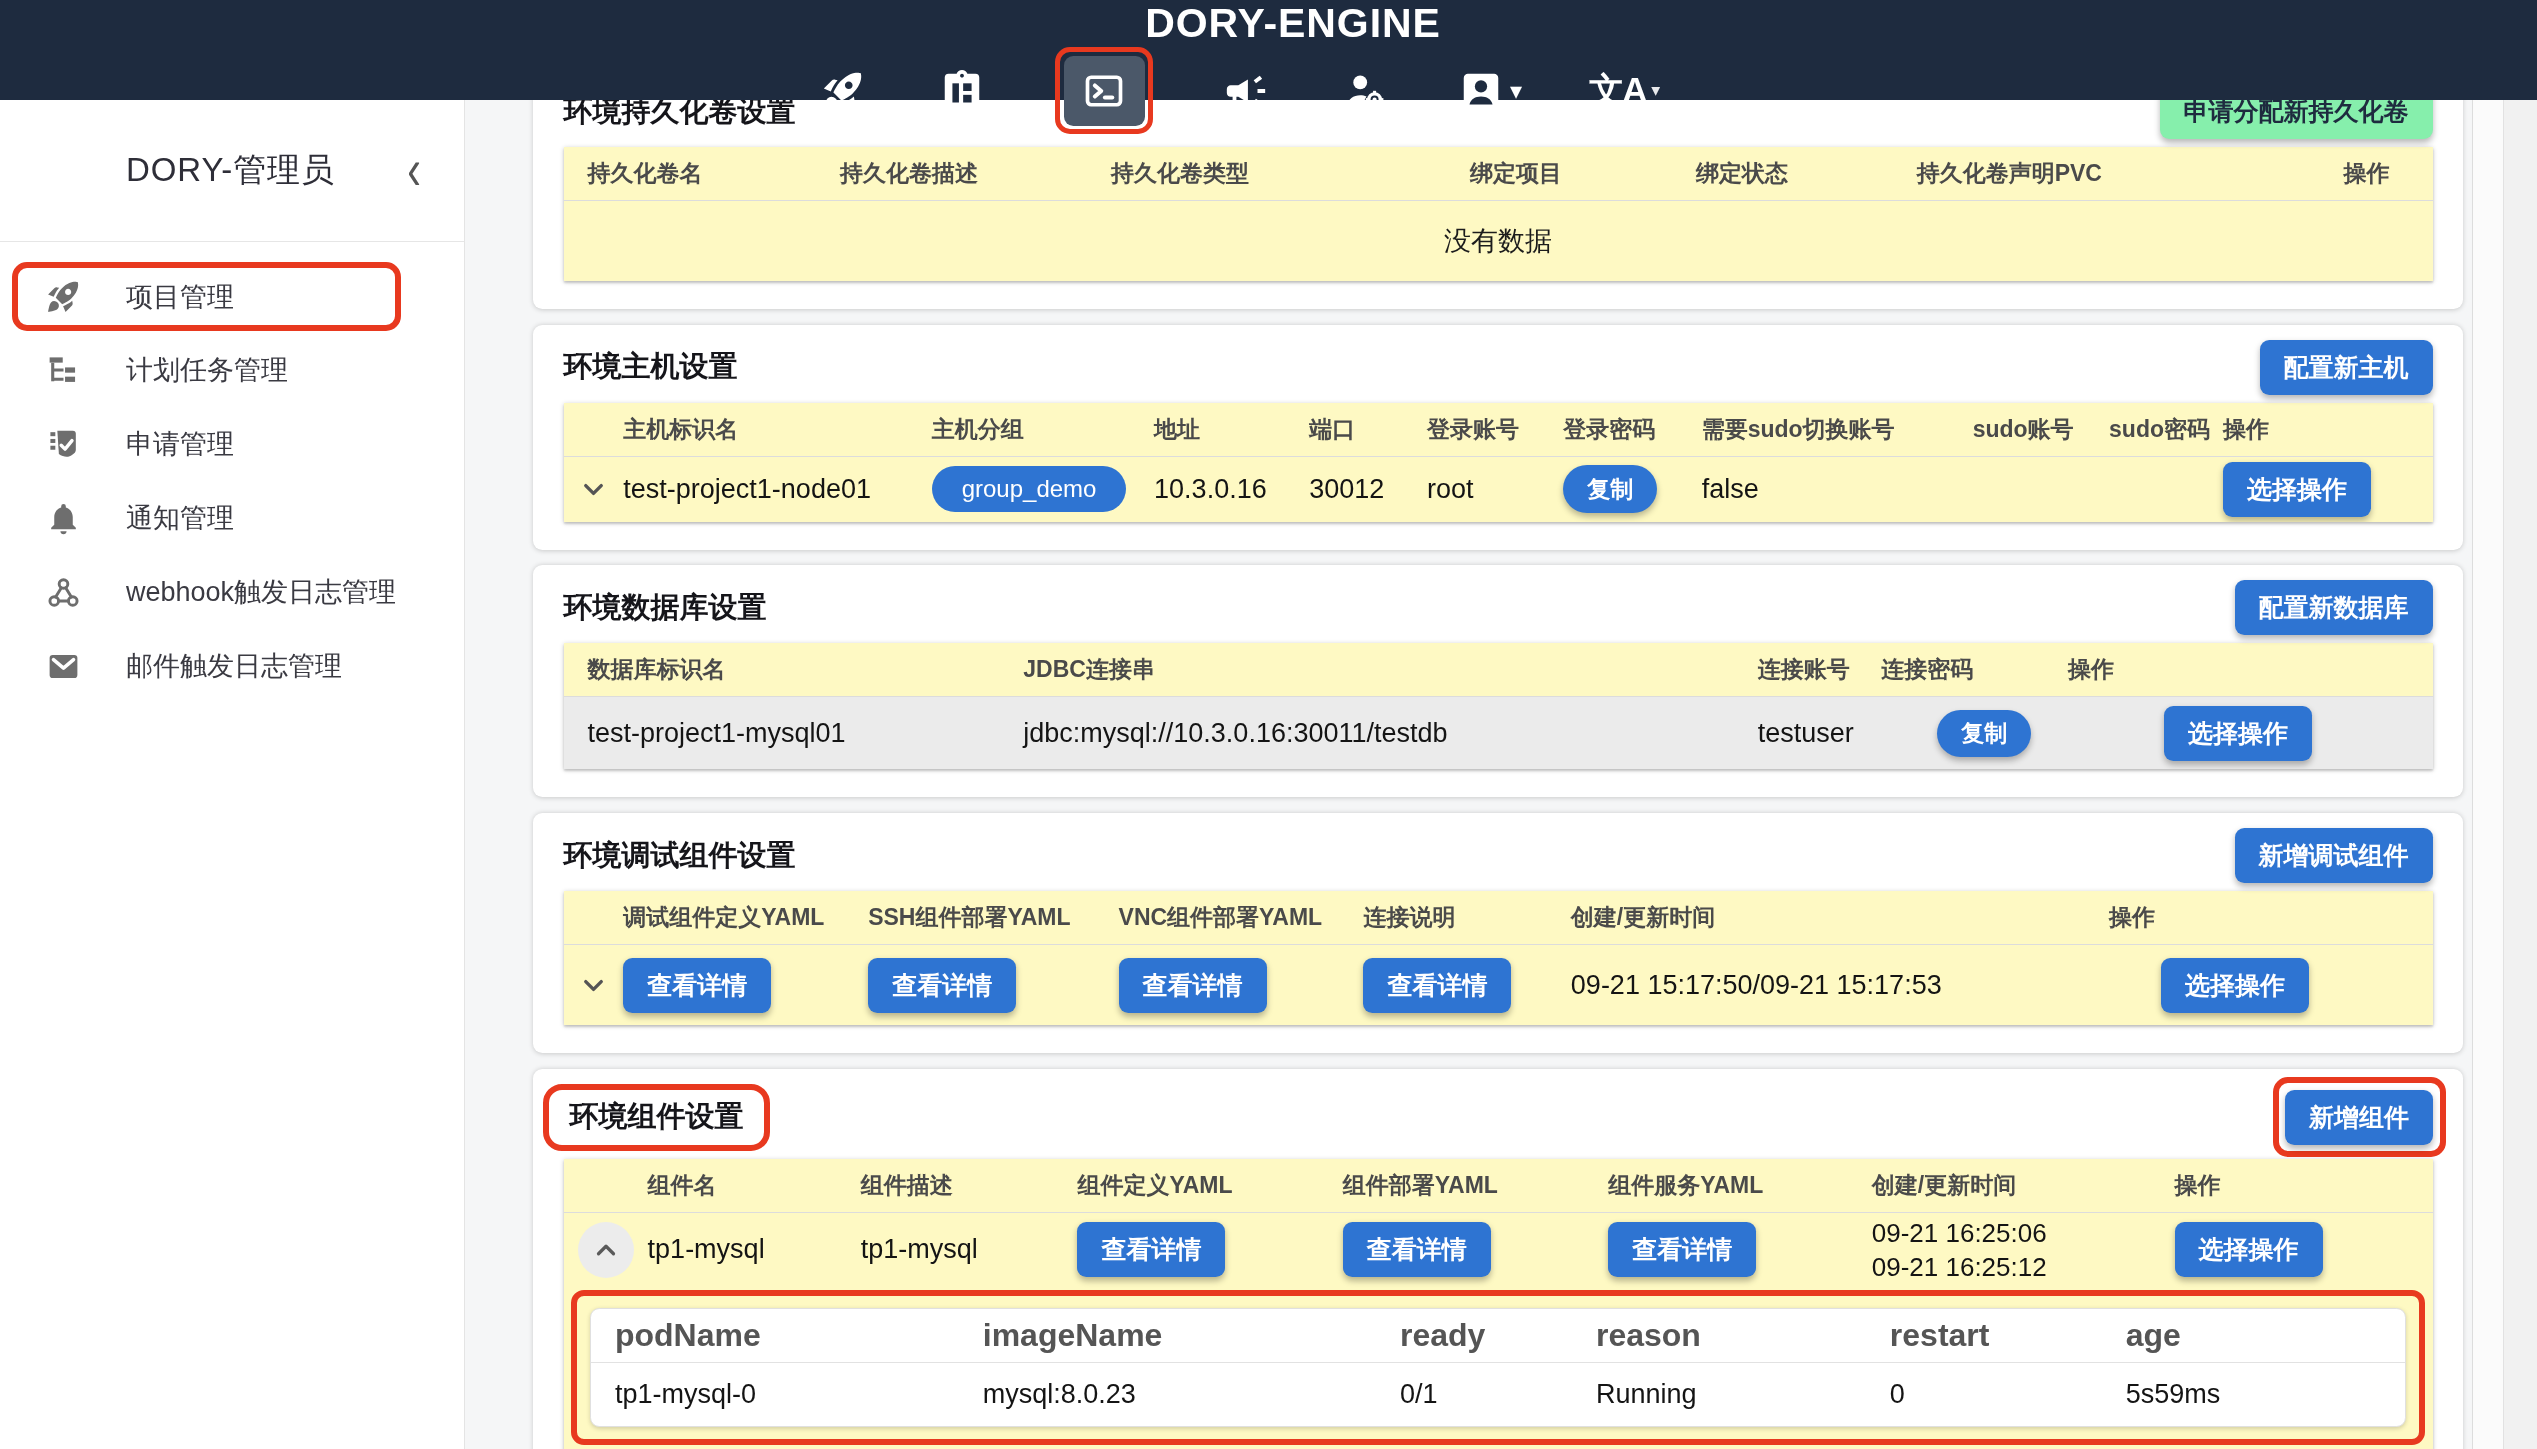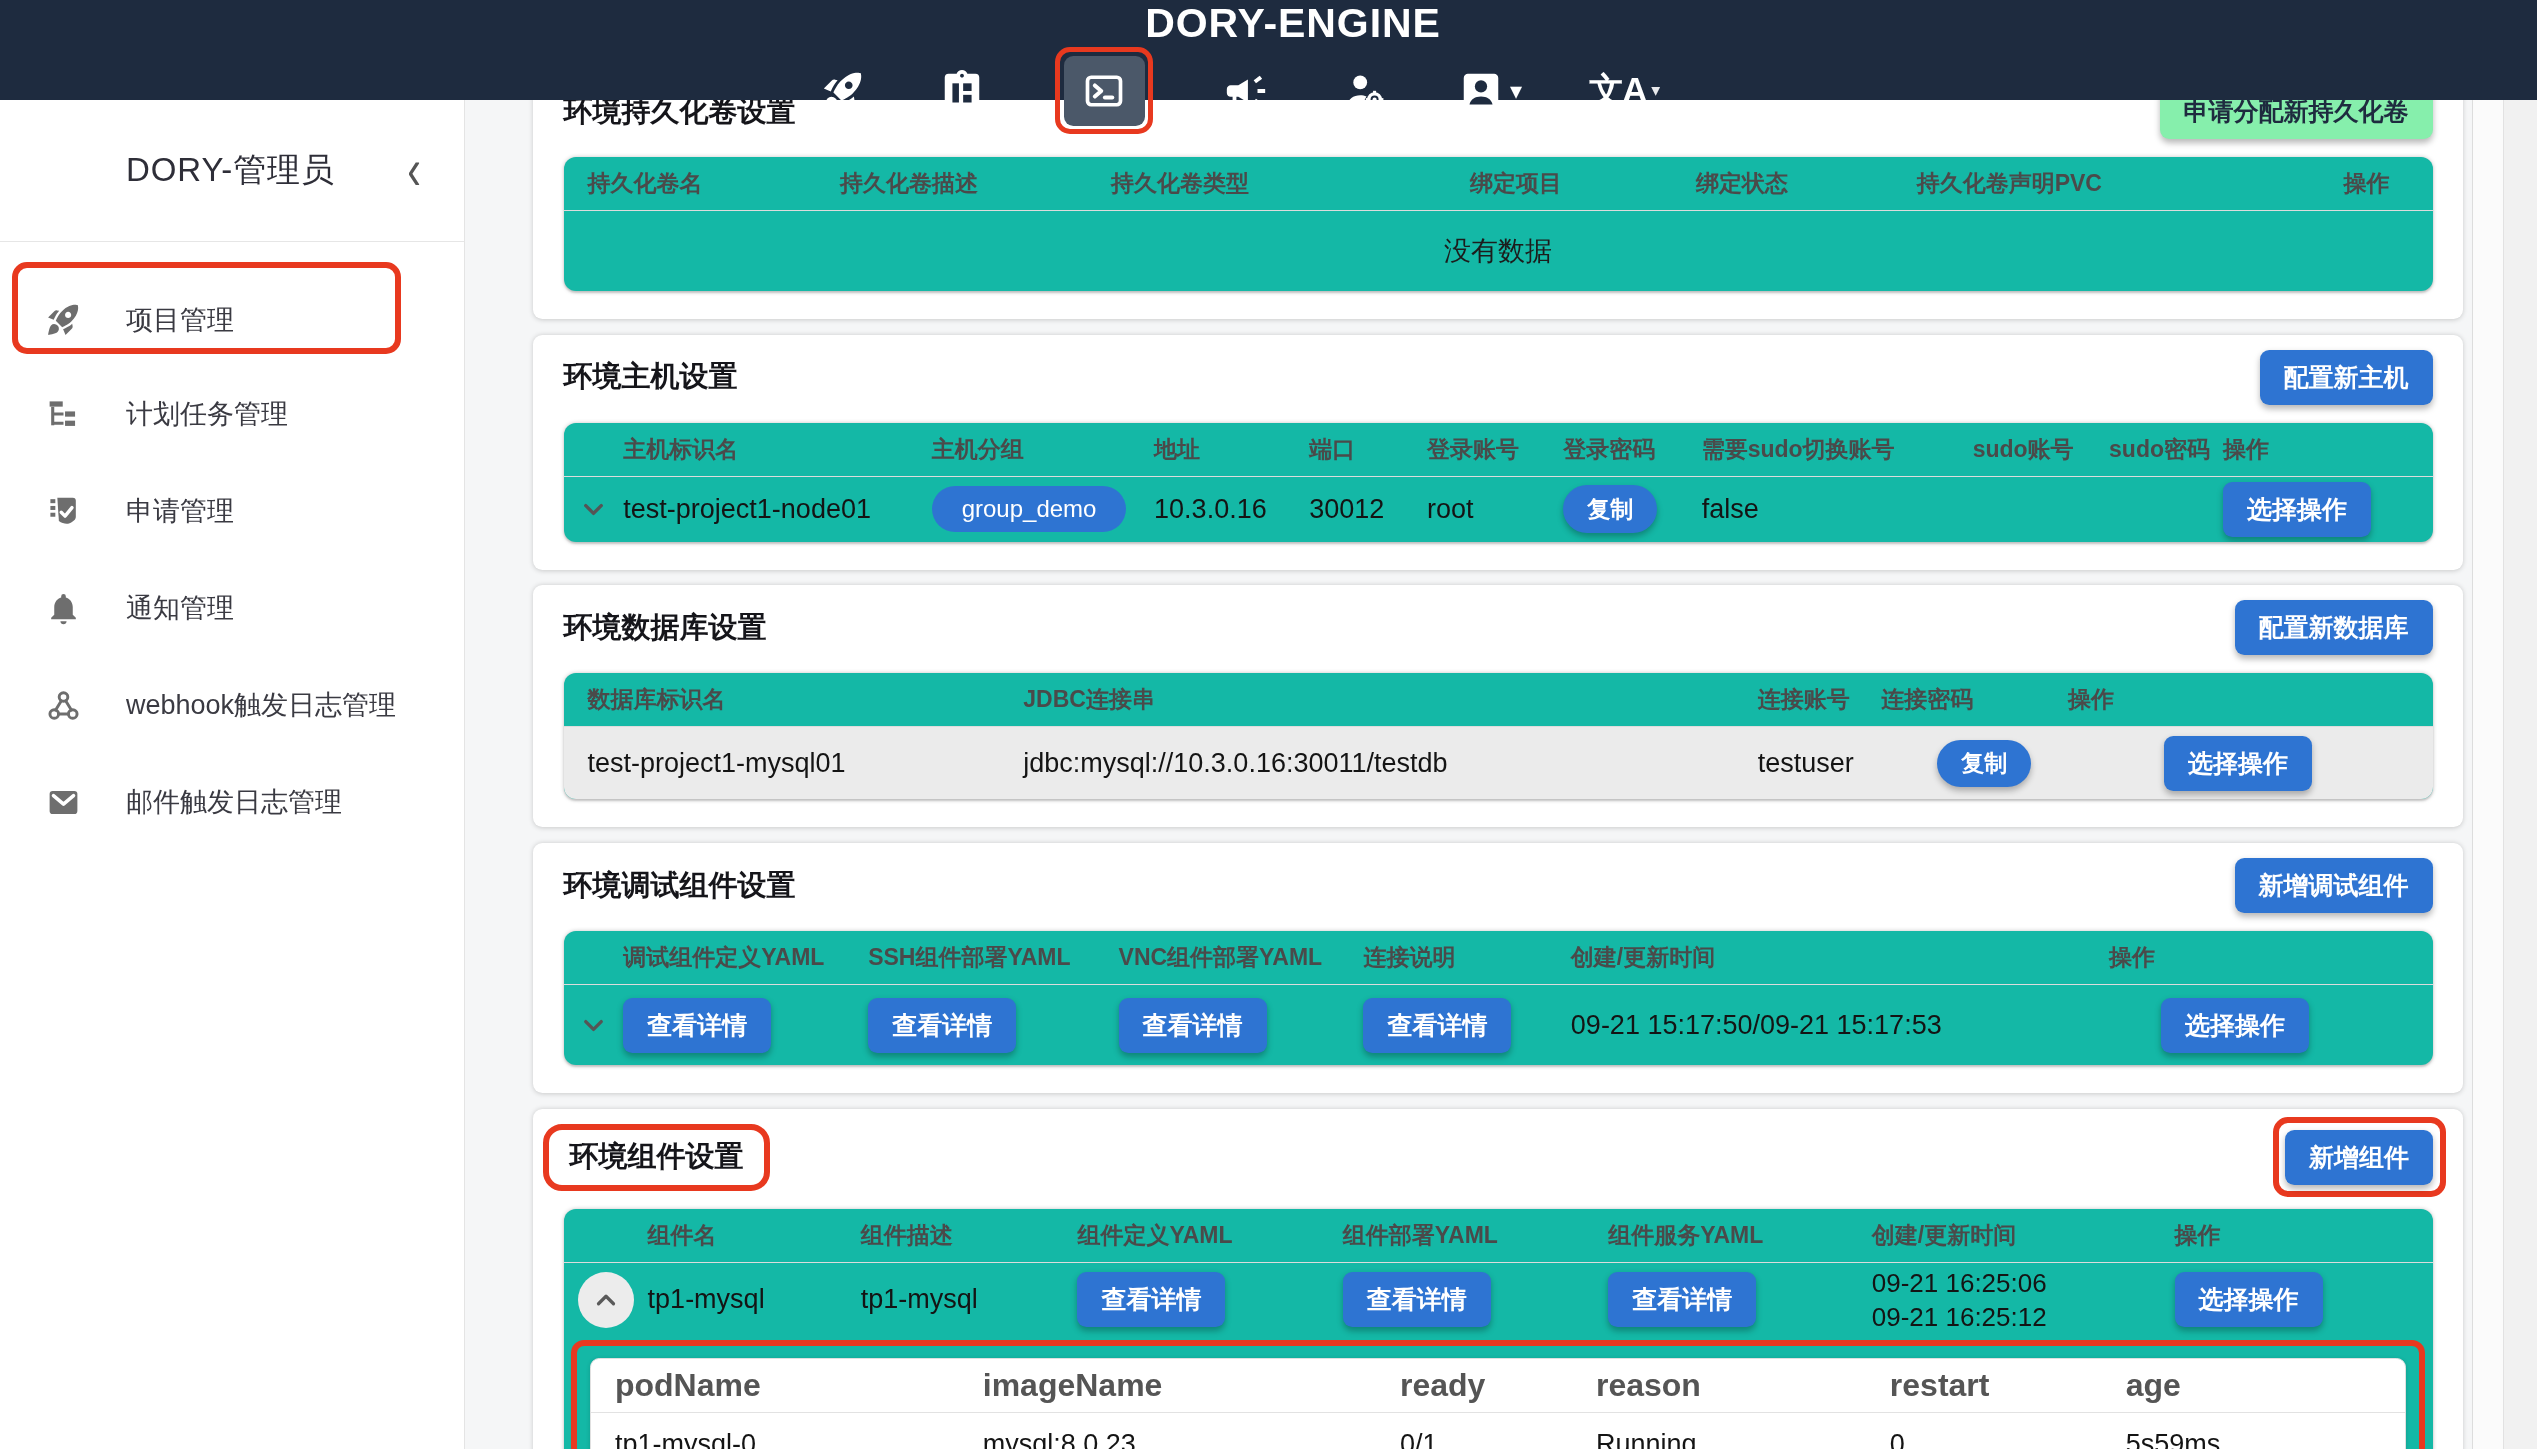--- a/index.html
+++ b/index.html
@@ -28,21 +28,21 @@
 
   
   .sidebar { position:fixed; top:100px; left:0; bottom:0; width:465px; background:#fff;
     border-right:0.9px solid #e4e4e4; z-index:20; }
   .sidebar-head { height:141px; display:flex; align-items:center; }
   .sidebar-title { font-size:33px; color:#2e2e38; margin-left:126px; letter-spacing:0.9px; }
   .collapse-btn { margin-left:auto; margin-right:43px; font-size:41px; color:#555;
     cursor:pointer; font-weight:400; transform:scaleY(1.4); }
   .side-divider { border:none; border-top:0.9px solid #e6e6e6; }
   .menu { padding-top:18.5px; }
-  .menu-item { height:74px; display:flex; align-items:center; padding-left:43px; cursor:pointer;margin-top:23px; }
+  .menu-item { height:74px; display:flex; align-items:center; padding-left:43px; cursor:pointer; }
   .menu-item .mi-icon { width:41px; height:41px; color:#6e6e6e; flex:0 0 41px;
     display:flex; align-items:center; justify-content:center; }
   .menu-item .mi-icon svg { width:37px; height:37px; }
   .menu-item .mi-label { margin-left:42px; font-size:27px; color:#3a3a42; font-weight:500; }
   .ring-item { border:6.5px solid #e8391f; border-radius:15px; margin:1.9px 63px 1.9px 12px; }
   .ring-item .menu-item { height:57px; padding-left:25px; }
 
   
   .content { position:absolute; top:100px; left:465px; width:2072px; padding:0 74px 0 68px; }
   .sec-card { background:#fff; border-radius:9.3px; box-shadow:0 0.9px 5.6px rgba(0,0,0,.18);
@@ -51,21 +51,21 @@
   .sec-title { font-size:29px; font-weight:700; color:#15151a; }
   .btn { display:inline-flex; align-items:center; justify-content:center; border:none;
     cursor:pointer; background:#2e74d2; color:#fff; font-weight:700; font-size:25px;
     border-radius:9.3px; padding:11px 24px; box-shadow:0 3.7px 6.5px rgba(0,0,0,.28);
     font-family:inherit; white-space:nowrap; }
   .btn-yellow { background:#86efac; color:#1e2b3f; }
   .pill { border-radius:925px; padding:8.3px 24px; font-size:23px; }
   .chip { display:inline-block; background:#2e74d2; color:#fff; font-size:24px;
     border-radius:925px; padding:9.3px 30px; }
 
-  .tablecard { margin-top:18px; border-radius:12px; background:#14b8a6;
+  .tablecard { margin-top:8px; border-radius:0; background:#fef9c3;
     box-shadow:0 0.9px 4.6px rgba(0,0,0,.22), 0 1.9px 1.9px rgba(0,0,0,.12); overflow:hidden; }
   .trow { display:flex; align-items:center; }
   .thead-row { height:54px; border-bottom:0.9px solid #dcdcdc; }
   .th { font-size:23px; font-weight:700; color:#4a4a4a; white-space:nowrap; }
   .td { font-size:27px; color:#141414; white-space:nowrap; }
   .data-row { height:65px; }
   .row-gray { background:#ebebeb; }
   .empty-row { height:80px; display:flex; align-items:center; justify-content:center;
     font-size:27px; color:#1c1c1c;text-align:right; }
   .chev { color:#555; display:flex; align-items:center; justify-content:center; cursor:pointer; }

